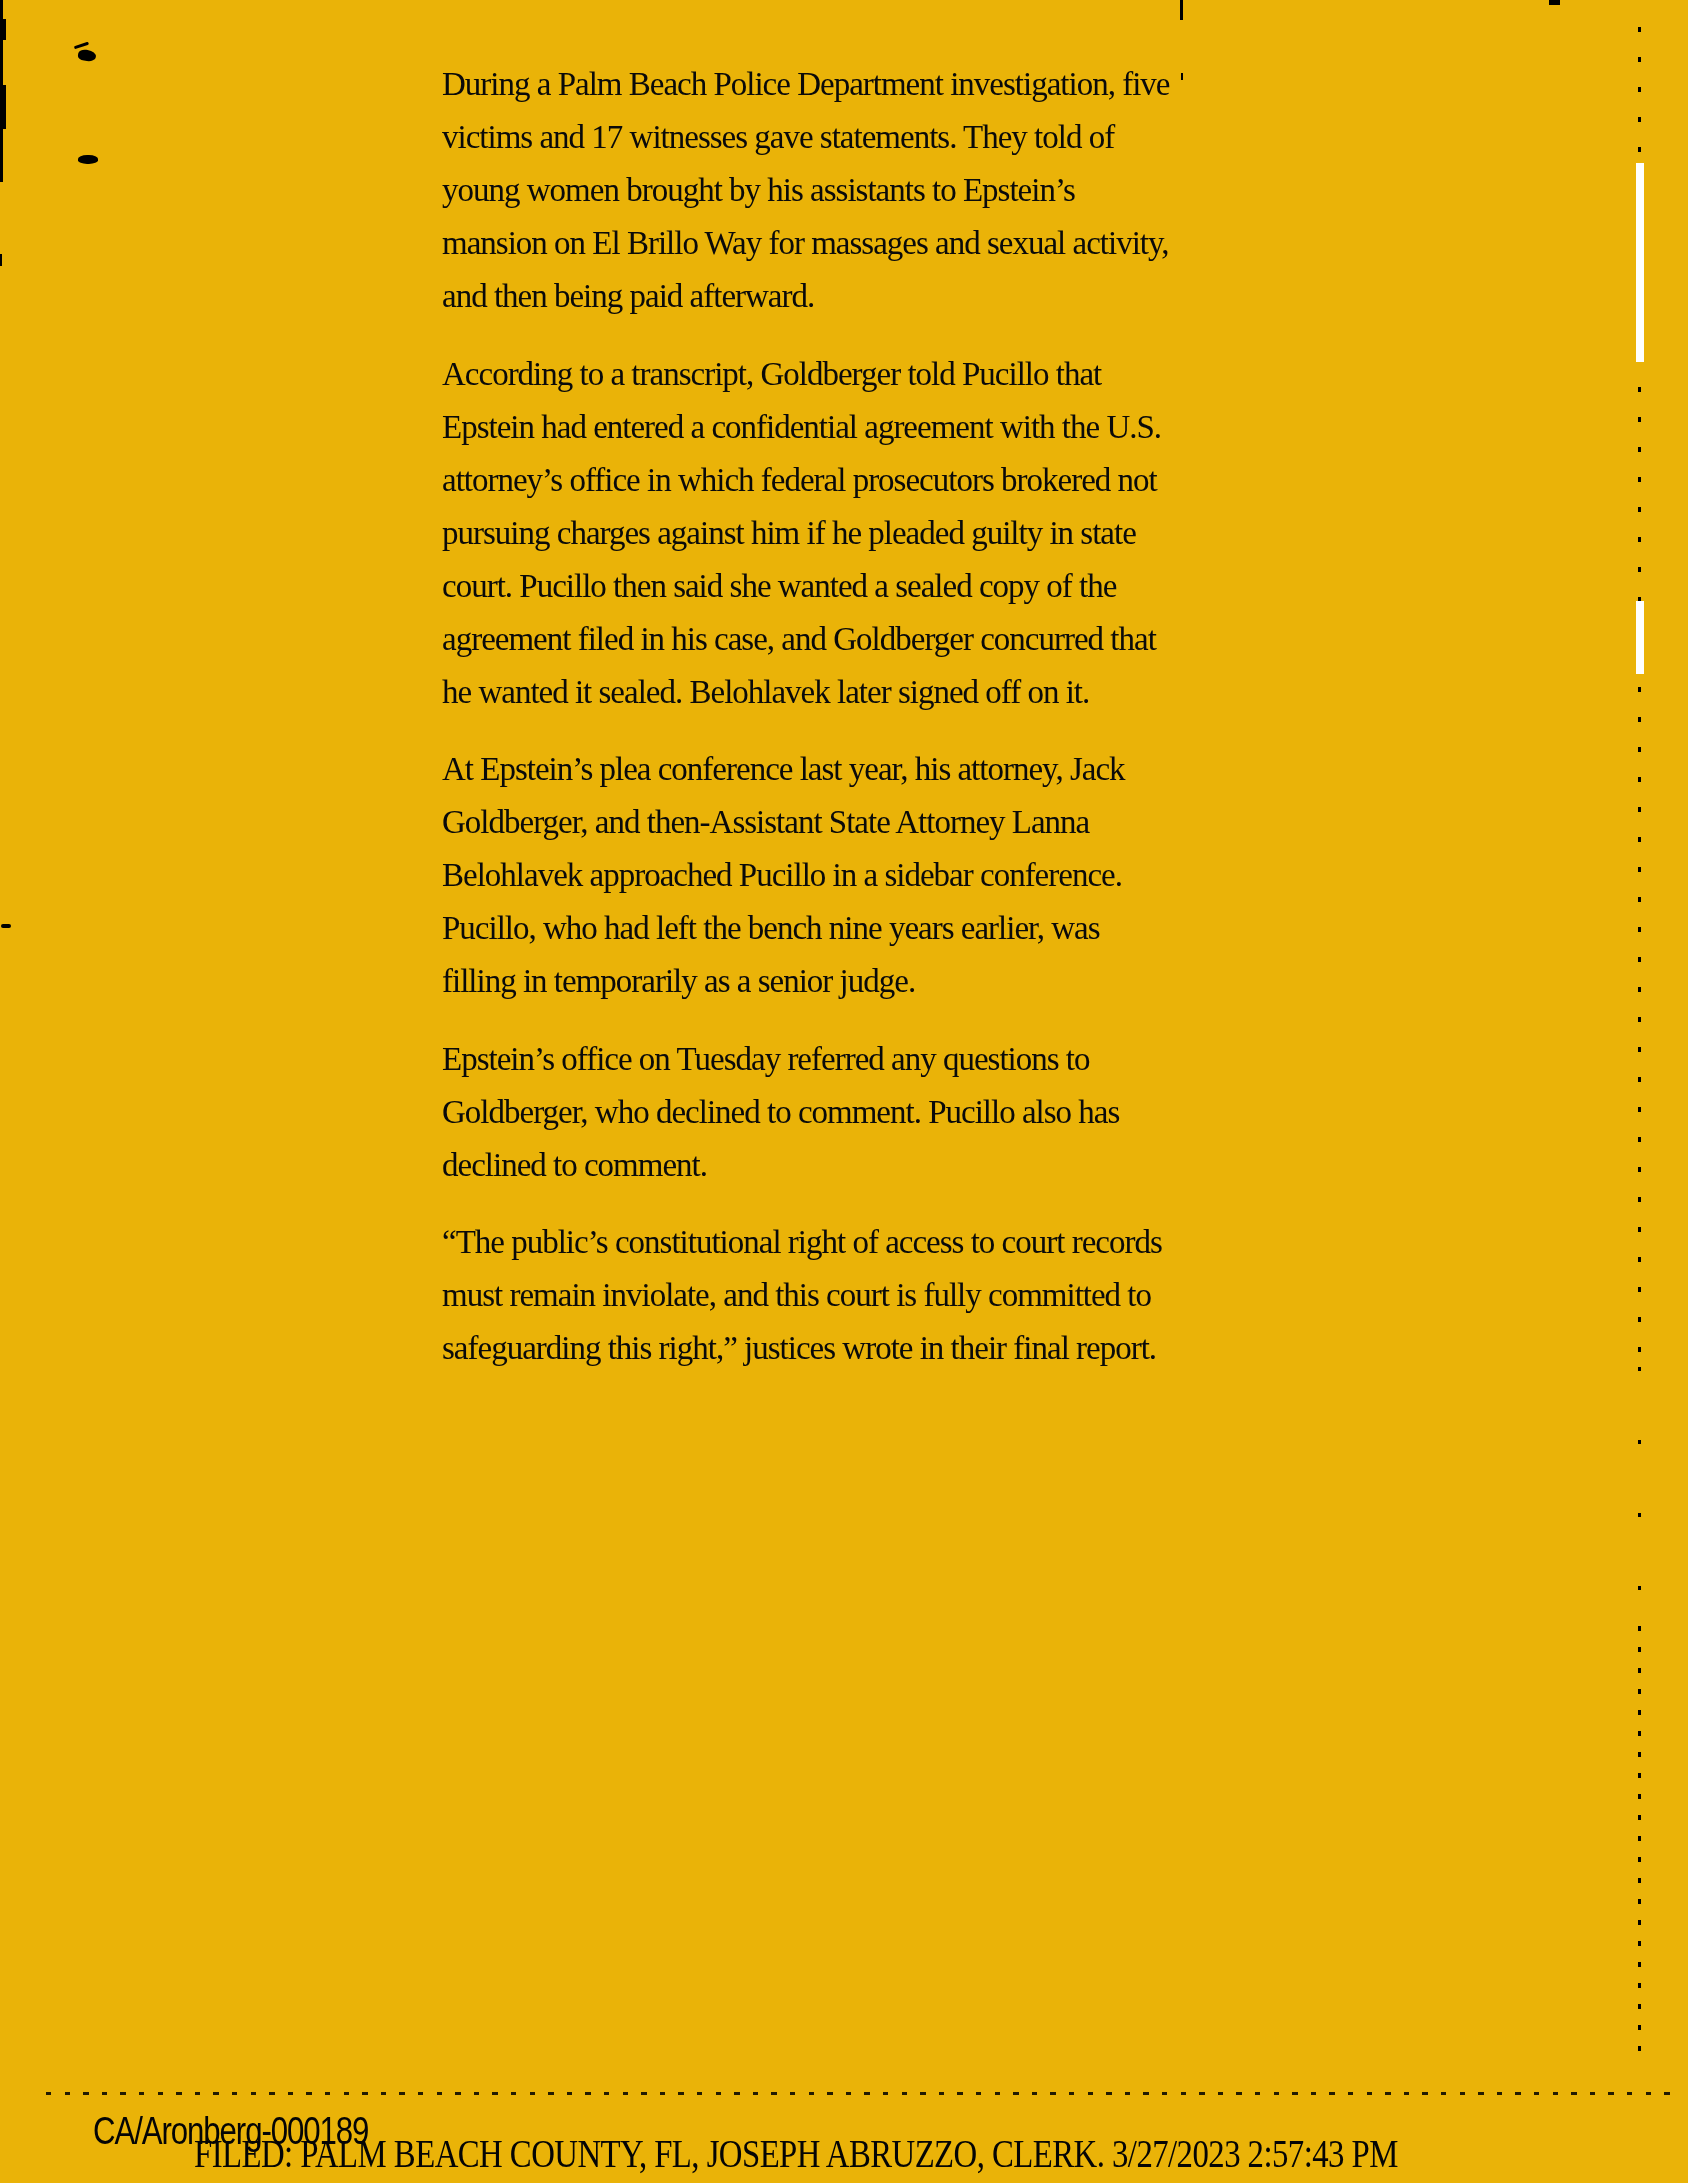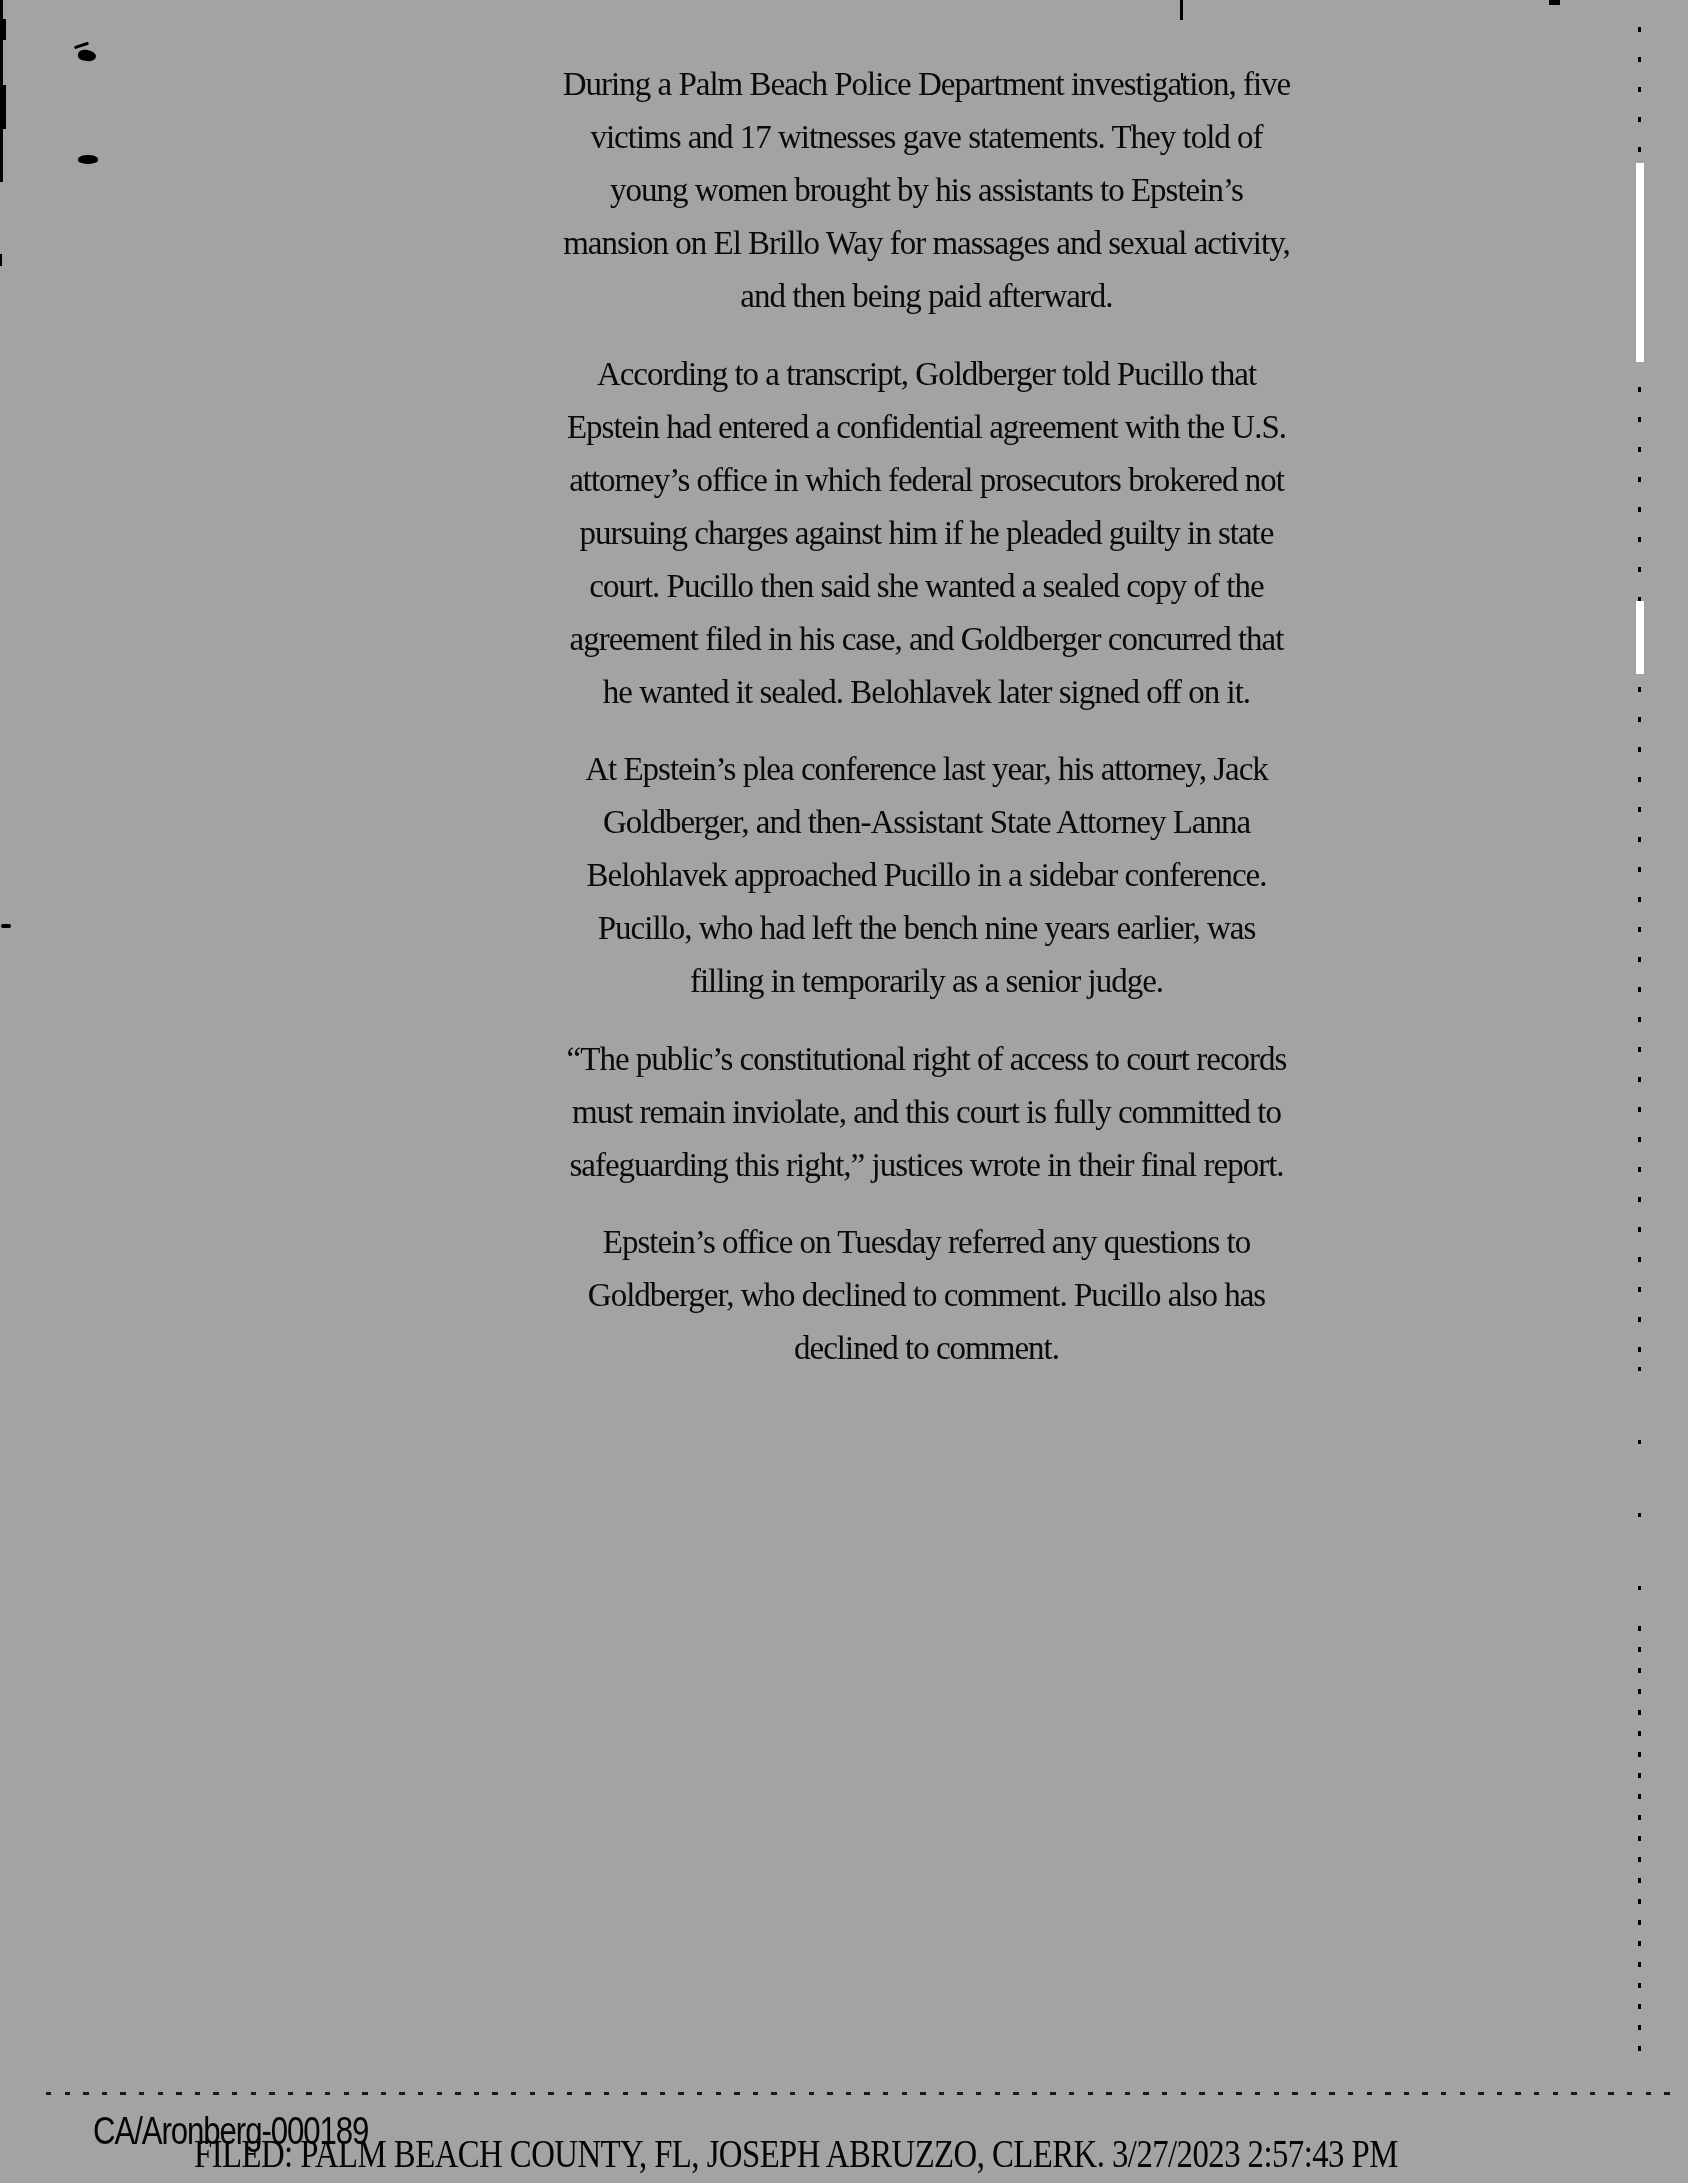--- a/index.html
+++ b/index.html
@@ -4,25 +4,24 @@
 <style>
   html, body {
     margin: 0;
     padding: 0;
     background: #ffffff;
   }
   .page {
     position: relative;
     width: 1688px;
     height: 2183px;
-    background: #a3a3a3;
+    background: #eab308;
     overflow: hidden;
     font-family: "Liberation Serif", serif;
     color: #080808;
-    text-align: center;
   }
 
   
   .text-column {
     position: absolute;
     left: 442px;
     top: 58px;
     width: 969px;
   }
   .text-column p {
@@ -149,26 +148,26 @@
 attorney’s office in which federal prosecutors brokered not
 pursuing charges against him if he pleaded guilty in state
 court. Pucillo then said she wanted a sealed copy of the
 agreement filed in his case, and Goldberger concurred that
 he wanted it sealed. Belohlavek later signed off on it.</p>
     <p>At Epstein’s plea conference last year, his attorney, Jack
 Goldberger, and then-Assistant State Attorney Lanna
 Belohlavek approached Pucillo in a sidebar conference.
 Pucillo, who had left the bench nine years earlier, was
 filling in temporarily as a senior judge.</p>
+    <p>Epstein’s office on Tuesday referred any questions to
+Goldberger, who declined to comment. Pucillo also has
+declined to comment.</p>
     <p>“The public’s constitutional right of access to court records
 must remain inviolate, and this court is fully committed to
 safeguarding this right,” justices wrote in their final report.</p>
-    <p>Epstein’s office on Tuesday referred any questions to
-Goldberger, who declined to comment. Pucillo also has
-declined to comment.</p>
   </div>
 
   <div class="scan-dotted-line"></div>
 
   <div class="bates">CA/Aronberg-000189</div>
   <div class="filed-stamp">FILED: PALM BEACH COUNTY, FL, JOSEPH ABRUZZO, CLERK. 3/27/2023 2:57:43 PM</div>
 
 </div>
 
 

